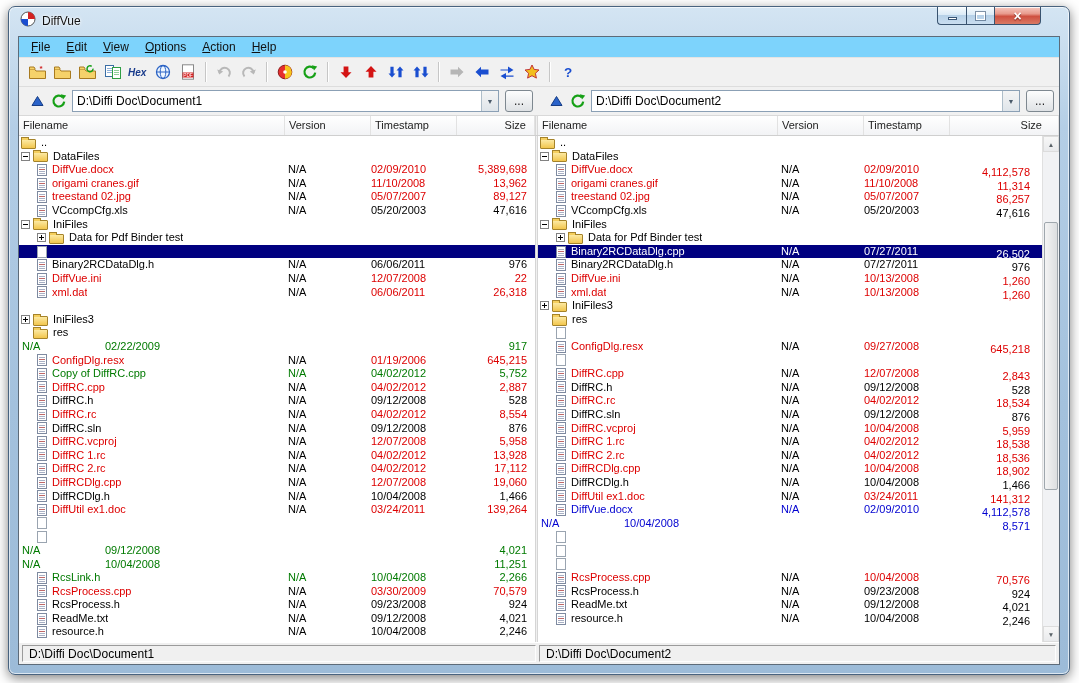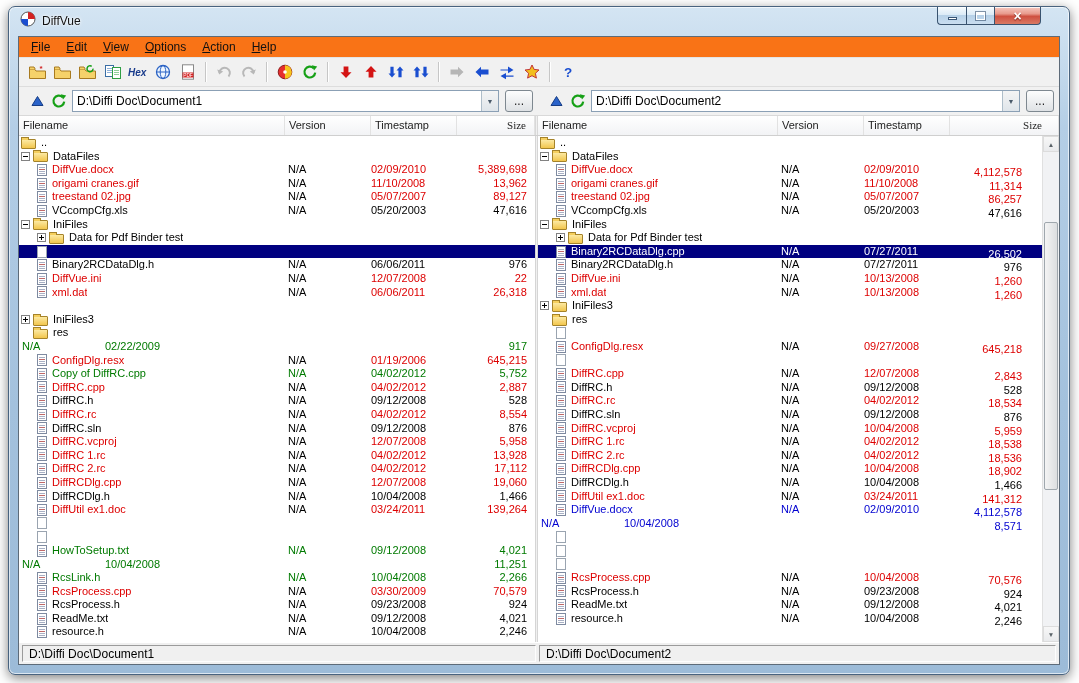--- a/index.html
+++ b/index.html
@@ -24,21 +24,21 @@
   .cap-close { width:47px; border-radius:0 0 4px 0;
              background:linear-gradient(180deg,#f7c9c0 0%,#e89a8c 40%,#cf5040 55%,#d97a64 100%); }
   .glyph-min { width:9px; height:3px; background:#fff; border:1px solid #3a5676; margin-top:6px; }
   .glyph-max { width:9px; height:8px; border:1px solid #fff; border-top:3px solid #fff; box-shadow:0 0 0 1px rgba(45,70,100,.55); }
   .glyph-close { color:#fff; font-size:14px; font-weight:bold; line-height:14px; text-shadow:0 1px 1px #6e1e14; }
 
   
   .client { position:absolute; left:9px; right:9px; top:29px; bottom:9px;
             border:1px solid #5d6b79; background:#f0f0f0; display:flex; flex-direction:column; overflow:hidden; }
 
-  .menubar { height:21px; background:#f97316; border-bottom:1px solid #e4e4e4; display:flex; align-items:center; padding-left:4px; flex:none; }
+  .menubar { height:21px; background:#7dd3fc; border-bottom:1px solid #e4e4e4; display:flex; align-items:center; padding-left:4px; flex:none; }
   .menu-item { font-size:12px; color:#111; padding:0 8px; line-height:20px; }
   .menu-item u { text-decoration:underline; }
 
   .toolbar { height:29px; background:#f1f1f1; border-bottom:1px solid #dddddd; display:flex; align-items:center; padding-left:6px; flex:none; }
   .tb-btn { width:25px; height:24px; display:flex; align-items:center; justify-content:center; border-radius:2px; }
   .tb-btn svg { display:block; }
   .tb-btn.disabled { opacity:.8; }
   .tb-sep { width:1px; height:20px; background:#c6c6c6; box-shadow:1px 0 0 #ffffff; margin:0 5px; }
 
   .pathrow { height:29px; background:#f1f1f1; border-bottom:1px solid #d9d9d9; display:flex; align-items:center; flex:none; }
@@ -54,38 +54,38 @@
   
   .headers { height:20px; display:flex; background:linear-gradient(180deg,#ffffff,#f2f3f5); border-bottom:1px solid #cfcfcf; flex:none; font-size:11px; color:#222; }
   .hgroup { display:flex; }
   .hgroup.lft { width:516px; flex:none; }
   .hgroup.rgt { flex:1; }
   .hdiv { width:3px; background:#f0f0f0; border-left:1px solid #d8d8d8; border-right:1px solid #d8d8d8; flex:none; }
   .hcell { padding:3px 4px 0 4px; border-right:1px solid #e2e2e2; overflow:hidden; white-space:nowrap; }
   .hgroup.lft .h0 { width:266px; }
   .hgroup.rgt .h0 { width:240px; }
   .h1 { width:86px; } .h2 { width:86px; }
-  .h3 { flex:1; text-align:right; padding-right:8px;font-family:Liberation Serif, serif; }
+  .h3 { flex:1; text-align:right; padding-right:8px; }
   .hgroup.rgt .h3 { padding-right:16px; }
 
   
   .listarea { flex:1; display:flex; background:#fff; overflow:hidden; }
   .panel-left { width:516px; flex:none; background:#fff; overflow:hidden; }
   .vdivider { width:3px; background:#f0f0f0; border-left:1px solid #d5d5d5; border-right:1px solid #d5d5d5; flex:none; }
   .panel-right { flex:1; display:flex; background:#fff; overflow:hidden; }
   .rowscol { flex:1; overflow:hidden; }
 
   .row { display:flex; height:13.6px; line-height:13.4px; font-size:11px; white-space:nowrap; color:#000; align-items:center; }
   .cell { overflow:hidden; flex:none; }
   .cell.name { width:266px; display:flex; align-items:center; height:100%; }
   .panel-right .cell.name { width:240px; }
   .cell.ver { width:86px; padding-left:3px; }
   .cell.date { width:86px; }
   .cell.size { flex:1; text-align:right; padding-right:8px; }
-  .panel-right .cell.size { padding-right:20px;margin-top:6px; }
+  .panel-right .cell.size { padding-right:12px;margin-top:6px; }
 
   .row.c-red { color:#dd0000; }
   .row.c-green { color:#007a00; }
   .row.c-blue { color:#0000d0; }
   .row.c-k { color:#000; }
   .row .vk { color:#000; }
   .row.sel { background:#000080; color:#fff; }
   .row.sel .cell, .row.sel .vk, .row.sel .lbl { color:#fff; }
 
   .box { width:9px; height:9px; border:1px solid #828282; background:#fff; position:relative; flex:none; margin-right:3px; }
@@ -630,25 +630,20 @@
             <div class="row c-k">
               <span class="cell name">
                 <span style="width: 18px; flex: 0 0 auto;"></span>
                 <span class="eicon"></span>
               </span>
               <span class="cell ver"></span>
               <span class="cell date"></span>
               <span class="cell size"></span>
             </div>
             <div class="row c-green">
-              <span class="cell name">
-                <span style="width: 18px; flex: 0 0 auto;"></span>
-                <span class="dicon"></span>
-                <span class="lbl">HowToSetup.txt</span>
-              </span>
               <span class="cell ver">N/A</span>
               <span class="cell date">09/12/2008</span>
               <span class="cell size">4,021</span>
             </div>
             <div class="row c-green">
               <span class="cell ver">N/A</span>
               <span class="cell date">10/04/2008</span>
               <span class="cell size">11,251</span>
             </div>
             <div class="row c-green">

